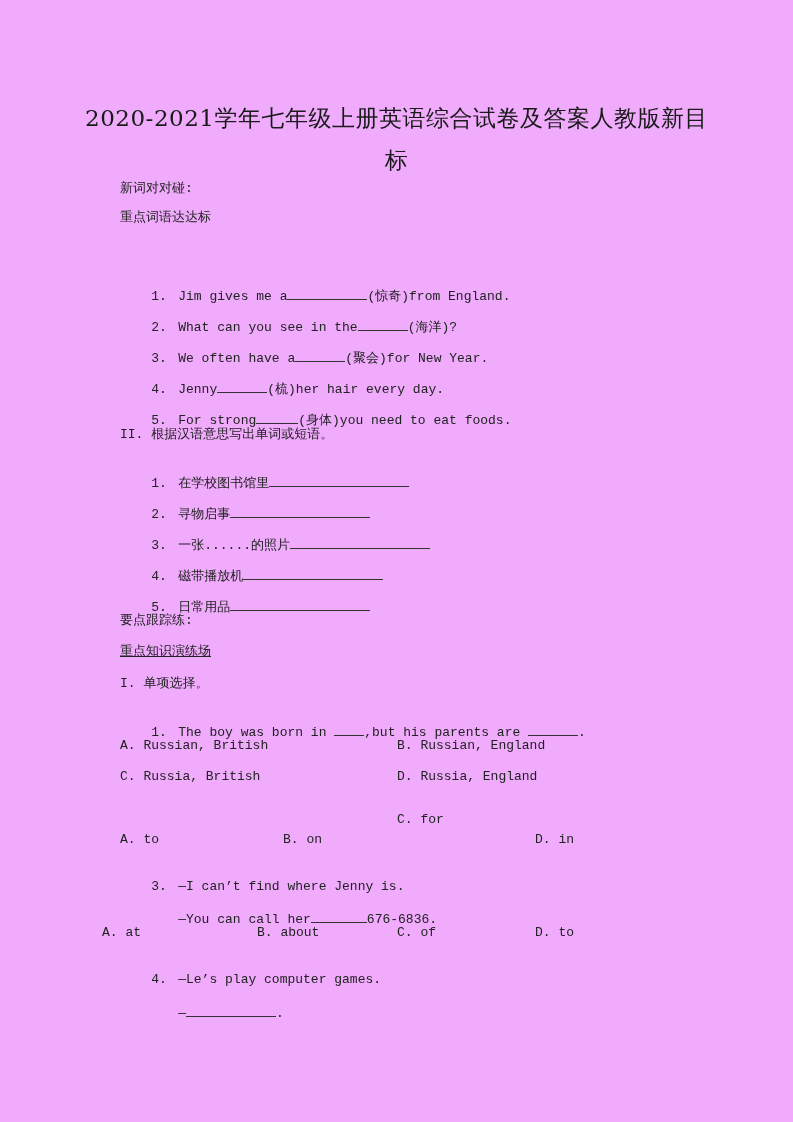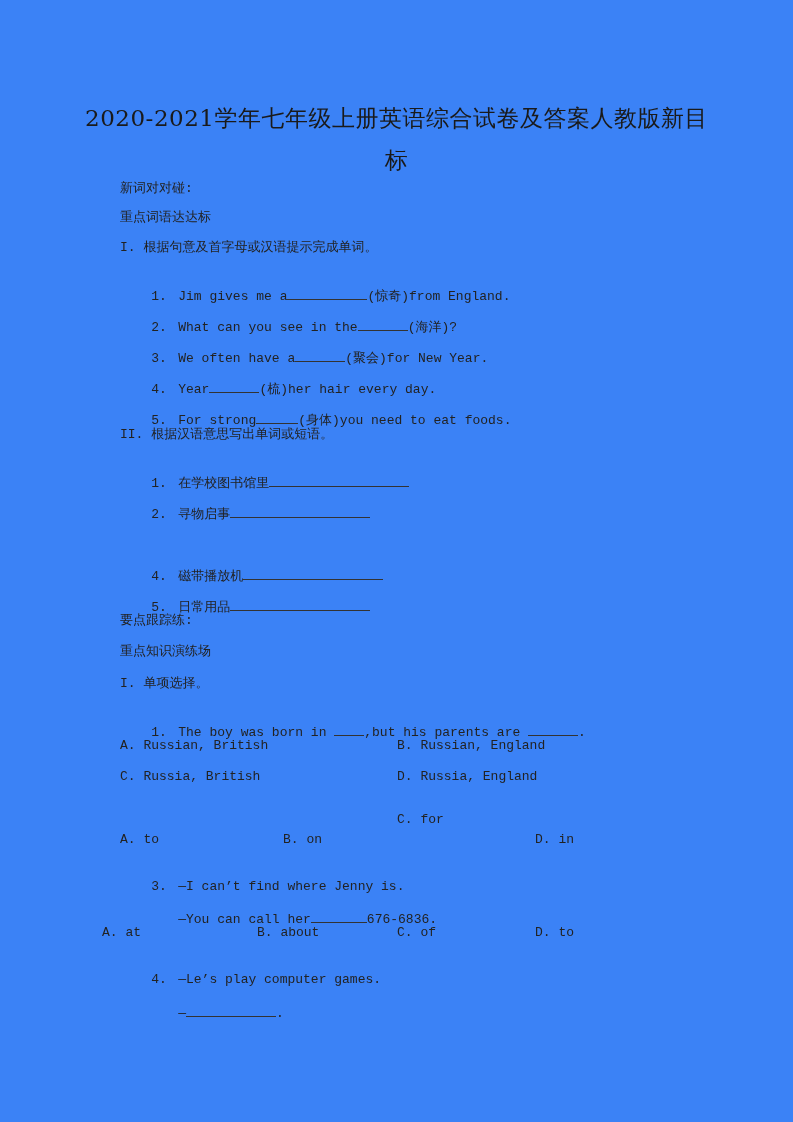--- a/index.html
+++ b/index.html
@@ -1,72 +1,74 @@
 <!DOCTYPE html>
 <html><head>
   <meta charset="utf-8">
   <style>
     html, body { margin: 0; padding: 0; background: #ffffff; }
     body { width: 793px; height: 1122px; position: relative; overflow: hidden; color: #222; }
-    .page { position: absolute; left: 0; top: 0; width: 793px; height: 1122px; background: #3b82f6; }
+    .page { position: absolute; left: 0; top: 0; width: 793px; height: 1122px; background: #f0abfc; }
     .title { position: absolute; left: 0; width: 793px; text-align: center;
       font-family: "DejaVu Serif", "Liberation Serif", serif; font-size: 23px; color: #1a1a1a; letter-spacing: 0.5px; }
     .line { position: absolute; left: 120px; font-family: "Liberation Mono", "DejaVu Sans Mono", monospace;
       font-size: 13px; line-height: 16px; color: #222; white-space: pre; }
     .num { display: inline-block; width: 27px; }
     .blank { display: inline-block; border-bottom: 1px solid #333; height: 12px; vertical-align: baseline; }
     .opt { position: absolute; font-family: "Liberation Mono", "DejaVu Sans Mono", monospace; font-size: 13px;
       line-height: 16px; color: #222; white-space: pre; }
     .indent { left: 147px; }
   </style>
 </head>
 <body>
 
 <div class="page">
 
   <div class="title" style="top:103px;">2020-2021学年七年级上册英语综合试卷及答案人教版新目</div>
   <div class="title" style="top:145px;">标</div>
 
   <div class="line" style="top:181px;">新词对对碰:</div>
   <div class="line" style="top:210px;">重点词语达达标</div>
-  <div class="line" style="top:240px;">I. 根据句意及首字母或汉语提示完成单词。</div>
 
   <div class="line" style="top:271px;">
     <span class="num">1.</span><span>Jim gives me a</span><span class="blank" style="width:80px"></span><span>(惊奇)from England.</span>
   </div>
   <div class="line" style="top:302px;">
     <span class="num">2.</span><span>What can you see in the</span><span class="blank" style="width:50px"></span><span>(海洋)?</span>
   </div>
   <div class="line" style="top:333px;">
     <span class="num">3.</span><span>We often have a</span><span class="blank" style="width:50px"></span><span>(聚会)for New Year.</span>
   </div>
   <div class="line" style="top:364px;">
-    <span class="num">4.</span><span>Year</span><span class="blank" style="width:50px"></span><span>(梳)her hair every day.</span>
+    <span class="num">4.</span><span>Jenny</span><span class="blank" style="width:50px"></span><span>(梳)her hair every day.</span>
   </div>
   <div class="line" style="top:395px;">
     <span class="num">5.</span><span>For strong</span><span class="blank" style="width:42px"></span><span>(身体)you need to eat foods.</span>
   </div>
 
   <div class="line" style="top:427px;">II. 根据汉语意思写出单词或短语。</div>
 
   <div class="line" style="top:458px;">
     <span class="num">1.</span><span>在学校图书馆里</span><span class="blank" style="width:140px"></span>
   </div>
   <div class="line" style="top:489px;">
     <span class="num">2.</span><span>寻物启事</span><span class="blank" style="width:140px"></span>
   </div>
+  <div class="line" style="top:520px;">
+    <span class="num">3.</span><span>一张......的照片</span><span class="blank" style="width:140px"></span>
+  </div>
   <div class="line" style="top:551px;">
     <span class="num">4.</span><span>磁带播放机</span><span class="blank" style="width:140px"></span>
   </div>
   <div class="line" style="top:582px;">
     <span class="num">5.</span><span>日常用品</span><span class="blank" style="width:140px"></span>
   </div>
 
   <div class="line" style="top:613px;">要点跟踪练:</div>
-  <div class="line" style="top:644px;">重点知识演练场</div>
+  <div class="line" style="top:644px;text-decoration:underline;">重点知识演练场</div>
   <div class="line" style="top:676px;">I. 单项选择。</div>
 
   <div class="line" style="top:707px;">
     <span class="num">1.</span><span>The boy was born in </span><span class="blank" style="width:30px"></span><span>,but his parents are </span><span class="blank" style="width:50px"></span><span>.</span>
   </div>
   <div class="opt" style="top:738px; left:120px;">A. Russian, British</div>
   <div class="opt" style="top:738px; left:397px;">B. Russian, England</div>
   <div class="opt" style="top:769px; left:120px;">C. Russia, British</div>
   <div class="opt" style="top:769px; left:397px;">D. Russia, England</div>
 

